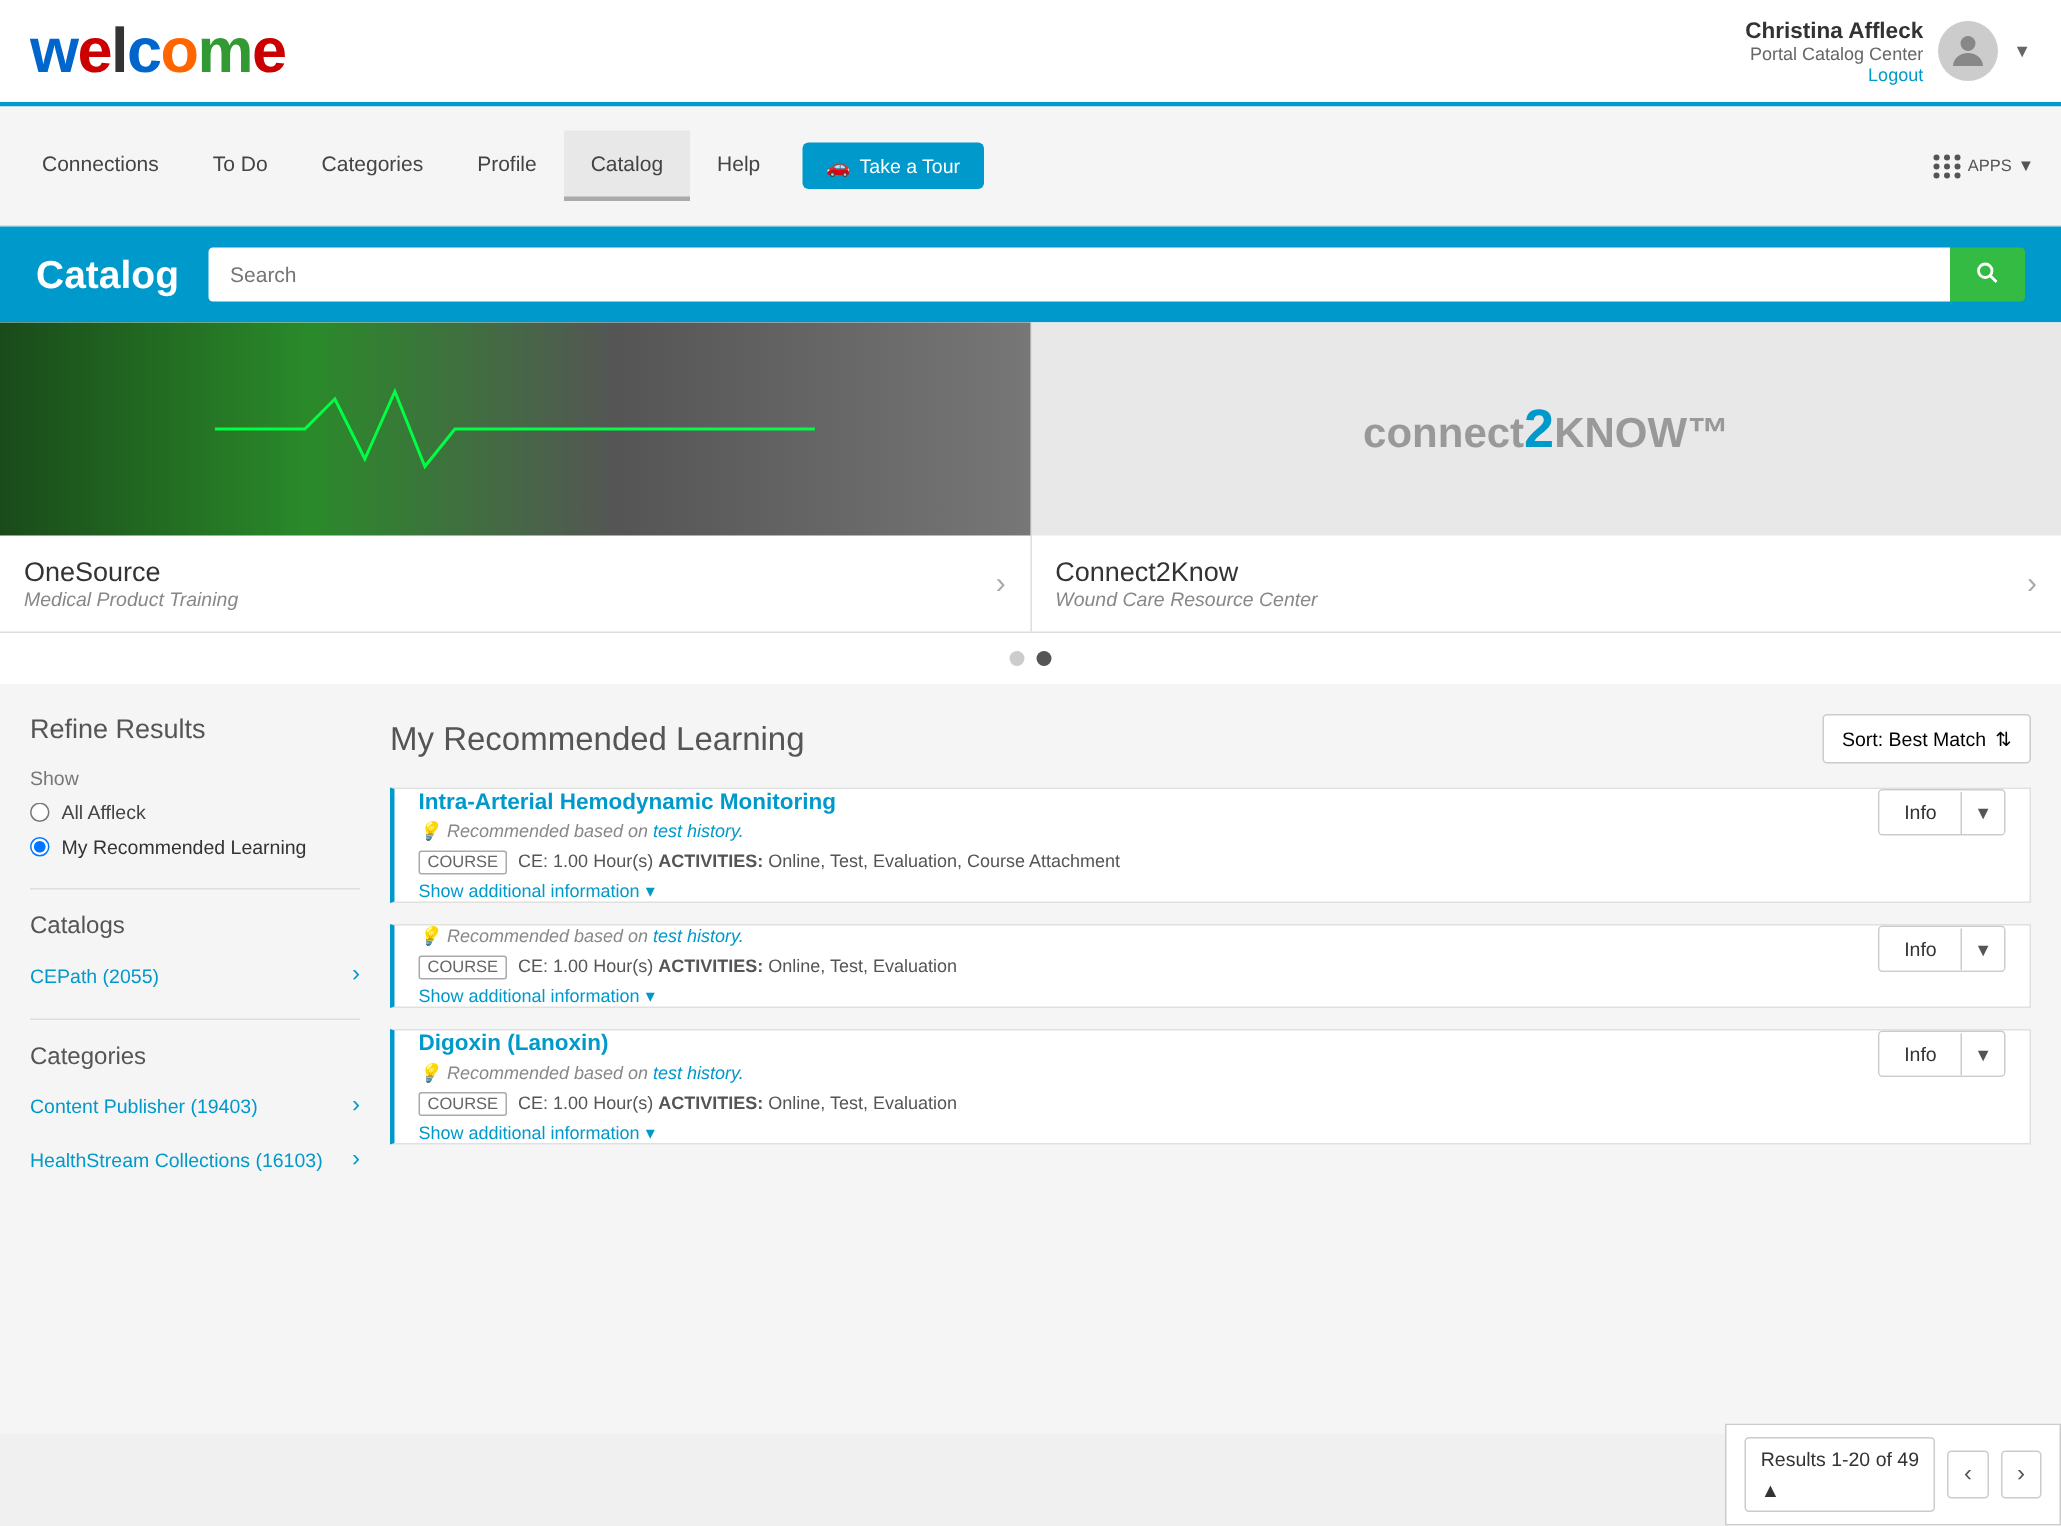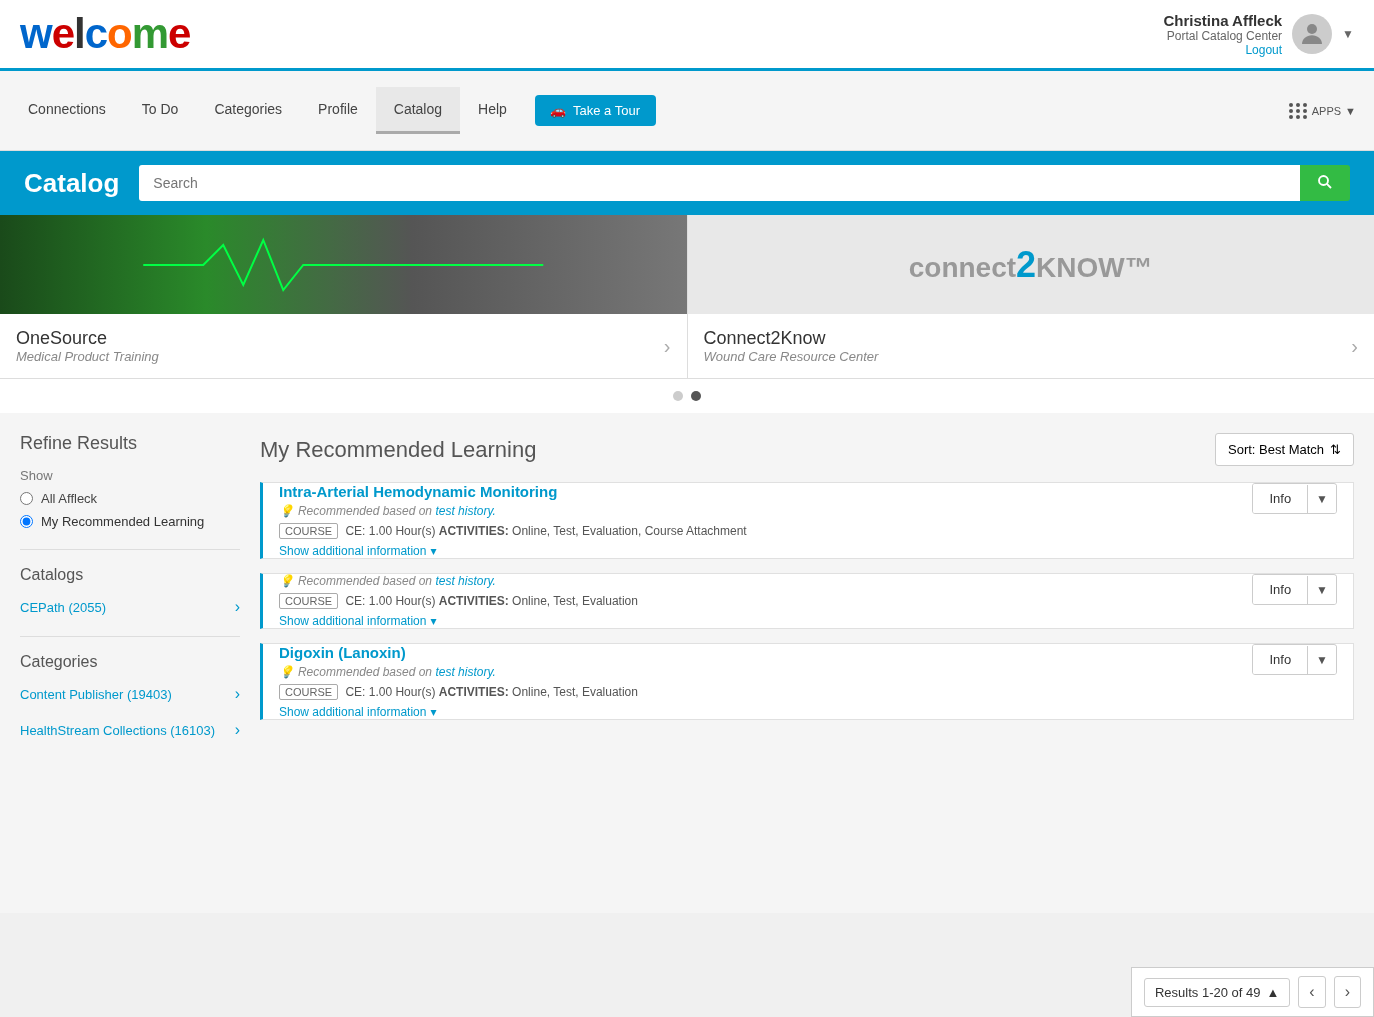--- a/index.html
+++ b/index.html
@@ -39,21 +39,21 @@
     #catalog-title { color: #fff; font-size: 26px; font-weight: bold; flex: 0 0 auto; }
     #search-bar { flex: 1; display: flex; }
     #search-input { flex: 1; padding: 10px 14px; font-size: 14px; border: none; outline: none; border-radius: 3px 0 0 3px; }
     #search-btn { background: #33bb44; border: none; padding: 0 16px; cursor: pointer; border-radius: 0 3px 3px 0; }
     #search-btn svg { fill: #fff; width: 18px; height: 18px; }
 
     
     #featured { display: flex; background: #fff; border-bottom: 1px solid #ddd; }
     .featured-card { flex: 1; display: flex; flex-direction: column; border-right: 1px solid #ddd; cursor: pointer; }
     .featured-card:last-child { border-right: none; }
-    .featured-img { height: 99px; overflow: hidden; background: #555; }
+    .featured-img { height: 142px; overflow: hidden; background: #555; }
     .featured-img.card1 { background: linear-gradient(to right, #1a4a1a 0%, #2a8a2a 30%, #555 60%, #777 100%); display: flex; align-items: center; }
     .featured-img.card2 { background: #e8e8e8; display: flex; align-items: center; justify-content: center; }
     .heartbeat-line { width: 100%; height: 60px; }
     .featured-body { padding: 14px 16px; display: flex; align-items: center; justify-content: space-between; }
     .featured-name { font-size: 18px; font-weight: normal; color: #333; }
     .featured-sub { font-size: 13px; color: #888; font-style: italic; }
     .chevron-right { color: #aaa; font-size: 20px; }
 
     
     #carousel-dots { display: flex; justify-content: center; gap: 8px; padding: 12px; background: #fff; }
@@ -90,21 +90,21 @@
     .item-recommended a { color: #0099cc; }
     .item-tags { font-size: 12px; color: #555; margin-bottom: 6px; }
     .tag-badge { border: 1px solid #aaa; padding: 1px 5px; font-size: 11px; color: #666; margin-right: 4px; border-radius: 2px; }
     .item-show-more { color: #0099cc; font-size: 12px; cursor: pointer; display: flex; align-items: center; gap: 4px; }
     .info-btn-group { display: flex; align-items: center; border: 1px solid #ccc; border-radius: 3px; overflow: hidden; flex: 0 0 auto; }
     .info-main-btn { padding: 7px 16px; background: #fff; border: none; font-size: 13px; color: #333; cursor: pointer; }
     .info-dropdown-btn { padding: 7px 8px; background: #fff; border: none; border-left: 1px solid #ccc; cursor: pointer; font-size: 12px; color: #555; }
 
     
     #pagination { position: fixed; bottom: 0; right: 0; background: #fff; border: 1px solid #ccc; padding: 8px 12px; display: flex; align-items: center; gap: 8px; font-size: 13px; }
-    #pagination .results-count { border: 1px solid #ccc; padding: 6px 10px; border-radius: 3px; display: flex; align-items: flex-start; gap: 6px; background: #fff; cursor: pointer; }
+    #pagination .results-count { border: 1px solid #ccc; padding: 6px 10px; border-radius: 3px; display: flex; align-items: flex-start; gap: 6px; background: #fff; cursor: pointer; flex-direction: column; }
     .page-btn { border: 1px solid #ccc; background: #fff; padding: 6px 10px; cursor: pointer; font-size: 16px; color: #555; border-radius: 3px; }
 
     
     .c2k-logo { font-size: 28px; color: #999; font-weight: bold; }
     .c2k-logo .two { color: #0099cc; font-size: 36px; }
   </style>
 </head>
 <body>
 
 <div id="header">

